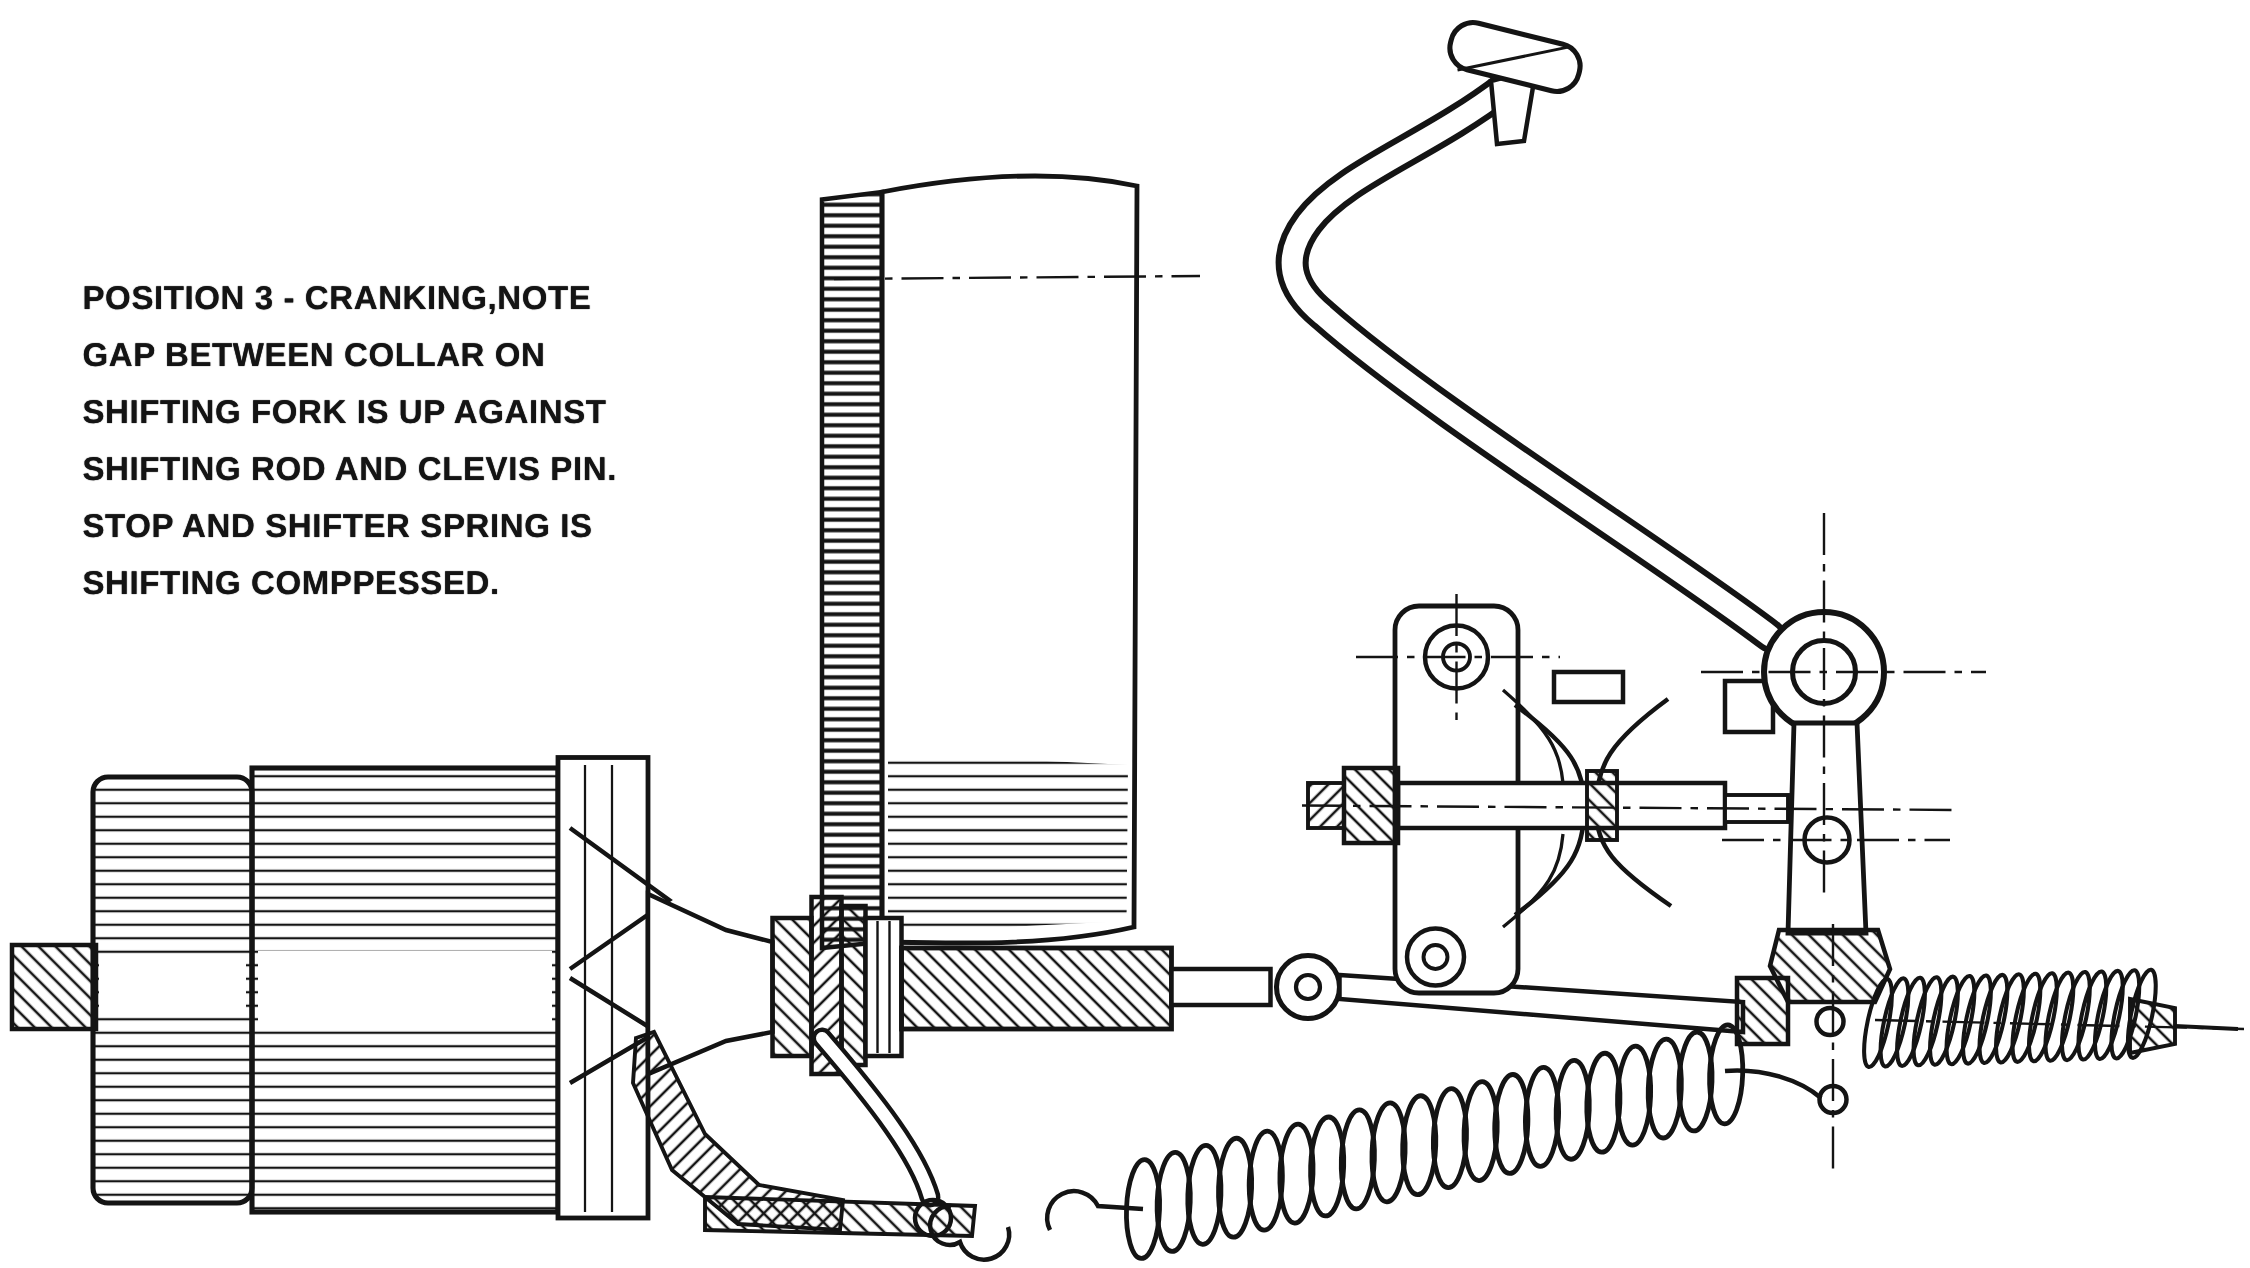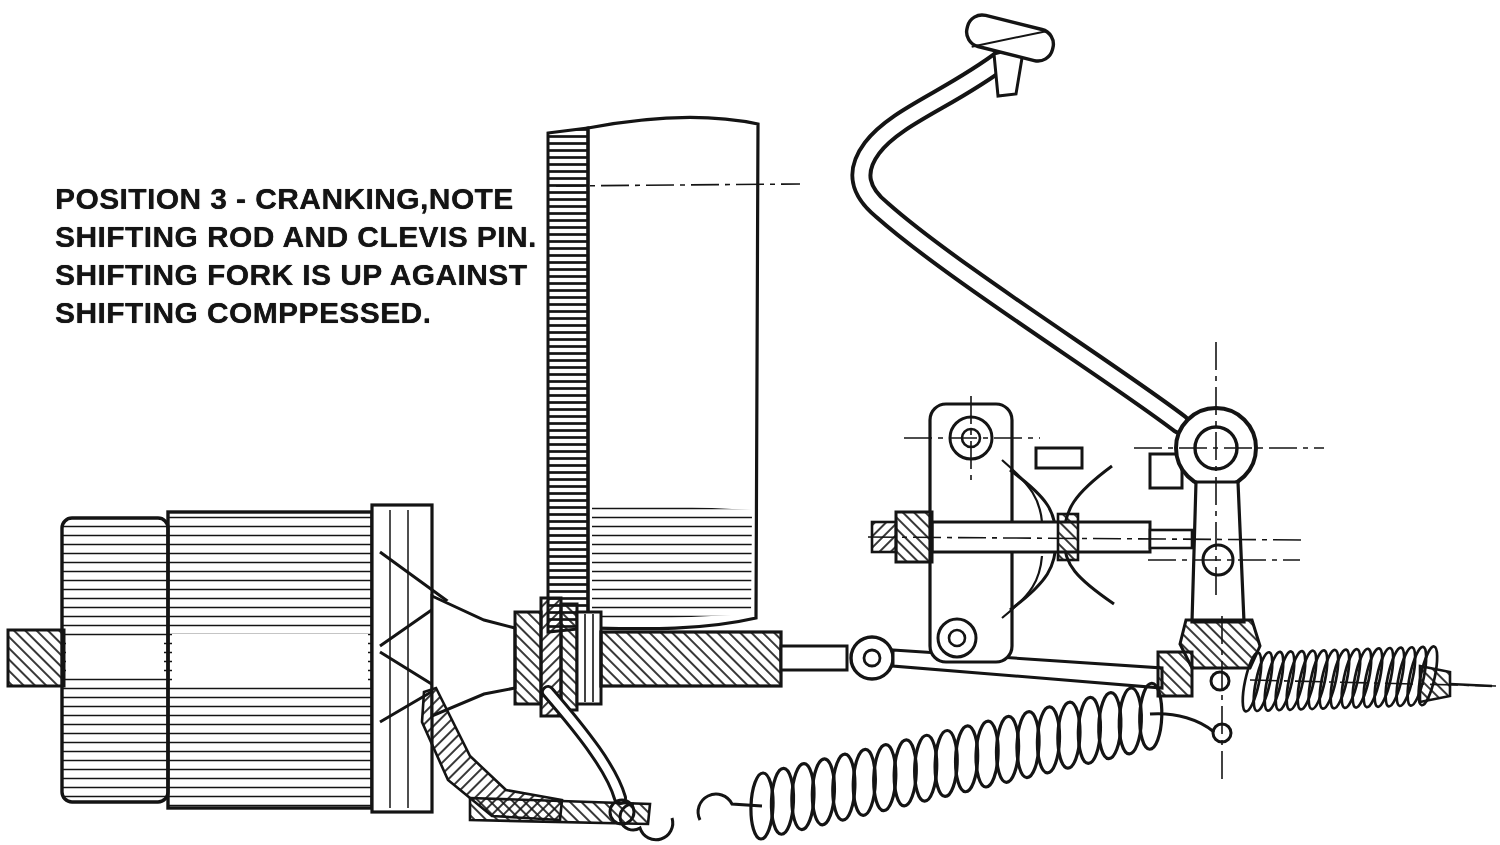--- a/index.html
+++ b/index.html
@@ -2,21 +2,21 @@
 <html style="--bg: #ffffff; --ink: #141414;"><head>
 <meta charset="utf-8">
 <style>
   :root { --bg:#ffffff; --ink:#141414; }
   * { margin:0; padding:0; box-sizing:border-box; }
   html,body { width:1500px; height:845px; background:var(--bg); overflow:hidden; }
   .stage { position:relative; width:1500px; height:845px; background:var(--bg);
            font-family:"Liberation Sans", sans-serif; }
   .stage svg { position:absolute; left:0; top:0; }
   .caption { position:absolute; left:55px; top:180px; color:var(--ink);
-             font-weight:700; font-size:30px; line-height:38px; letter-spacing:.4px;
+             font-weight:700; font-size:22px; line-height:38px; letter-spacing:.4px;
              text-shadow:0 0 .7px var(--ink); white-space:nowrap; }
 </style>
 </head>
 <body>
 
 <div class="stage">
 
 <svg width="1500" height="845" viewBox="0 0 1500 845">
   <defs>
     <pattern id="hatchHfine" width="9" height="9" patternUnits="userSpaceOnUse">
@@ -173,18 +173,20 @@
     <line x1="1216" y1="342" x2="1216" y2="600"></line>
     <line x1="1134" y1="448" x2="1324" y2="448"></line>
     <line x1="1148" y1="560" x2="1300" y2="560"></line>
     <line x1="1222" y1="616" x2="1222" y2="780"></line>
     <line x1="1250" y1="680" x2="1496" y2="686"></line>
   </g>
 </svg>
 
   <div class="caption">
     <div>POSITION 3 - CRANKING,NOTE</div>
+    <div>GAP BETWEEN COLLAR ON</div>
+    <div>SHIFTING FORK IS UP AGAINST</div>
     <div>SHIFTING ROD AND CLEVIS PIN.</div>
-    <div>SHIFTING FORK IS UP AGAINST</div>
+    <div>STOP AND SHIFTER SPRING IS</div>
     <div>SHIFTING COMPPESSED.</div>
   </div>
 
 </div>
 
 </body></html>

